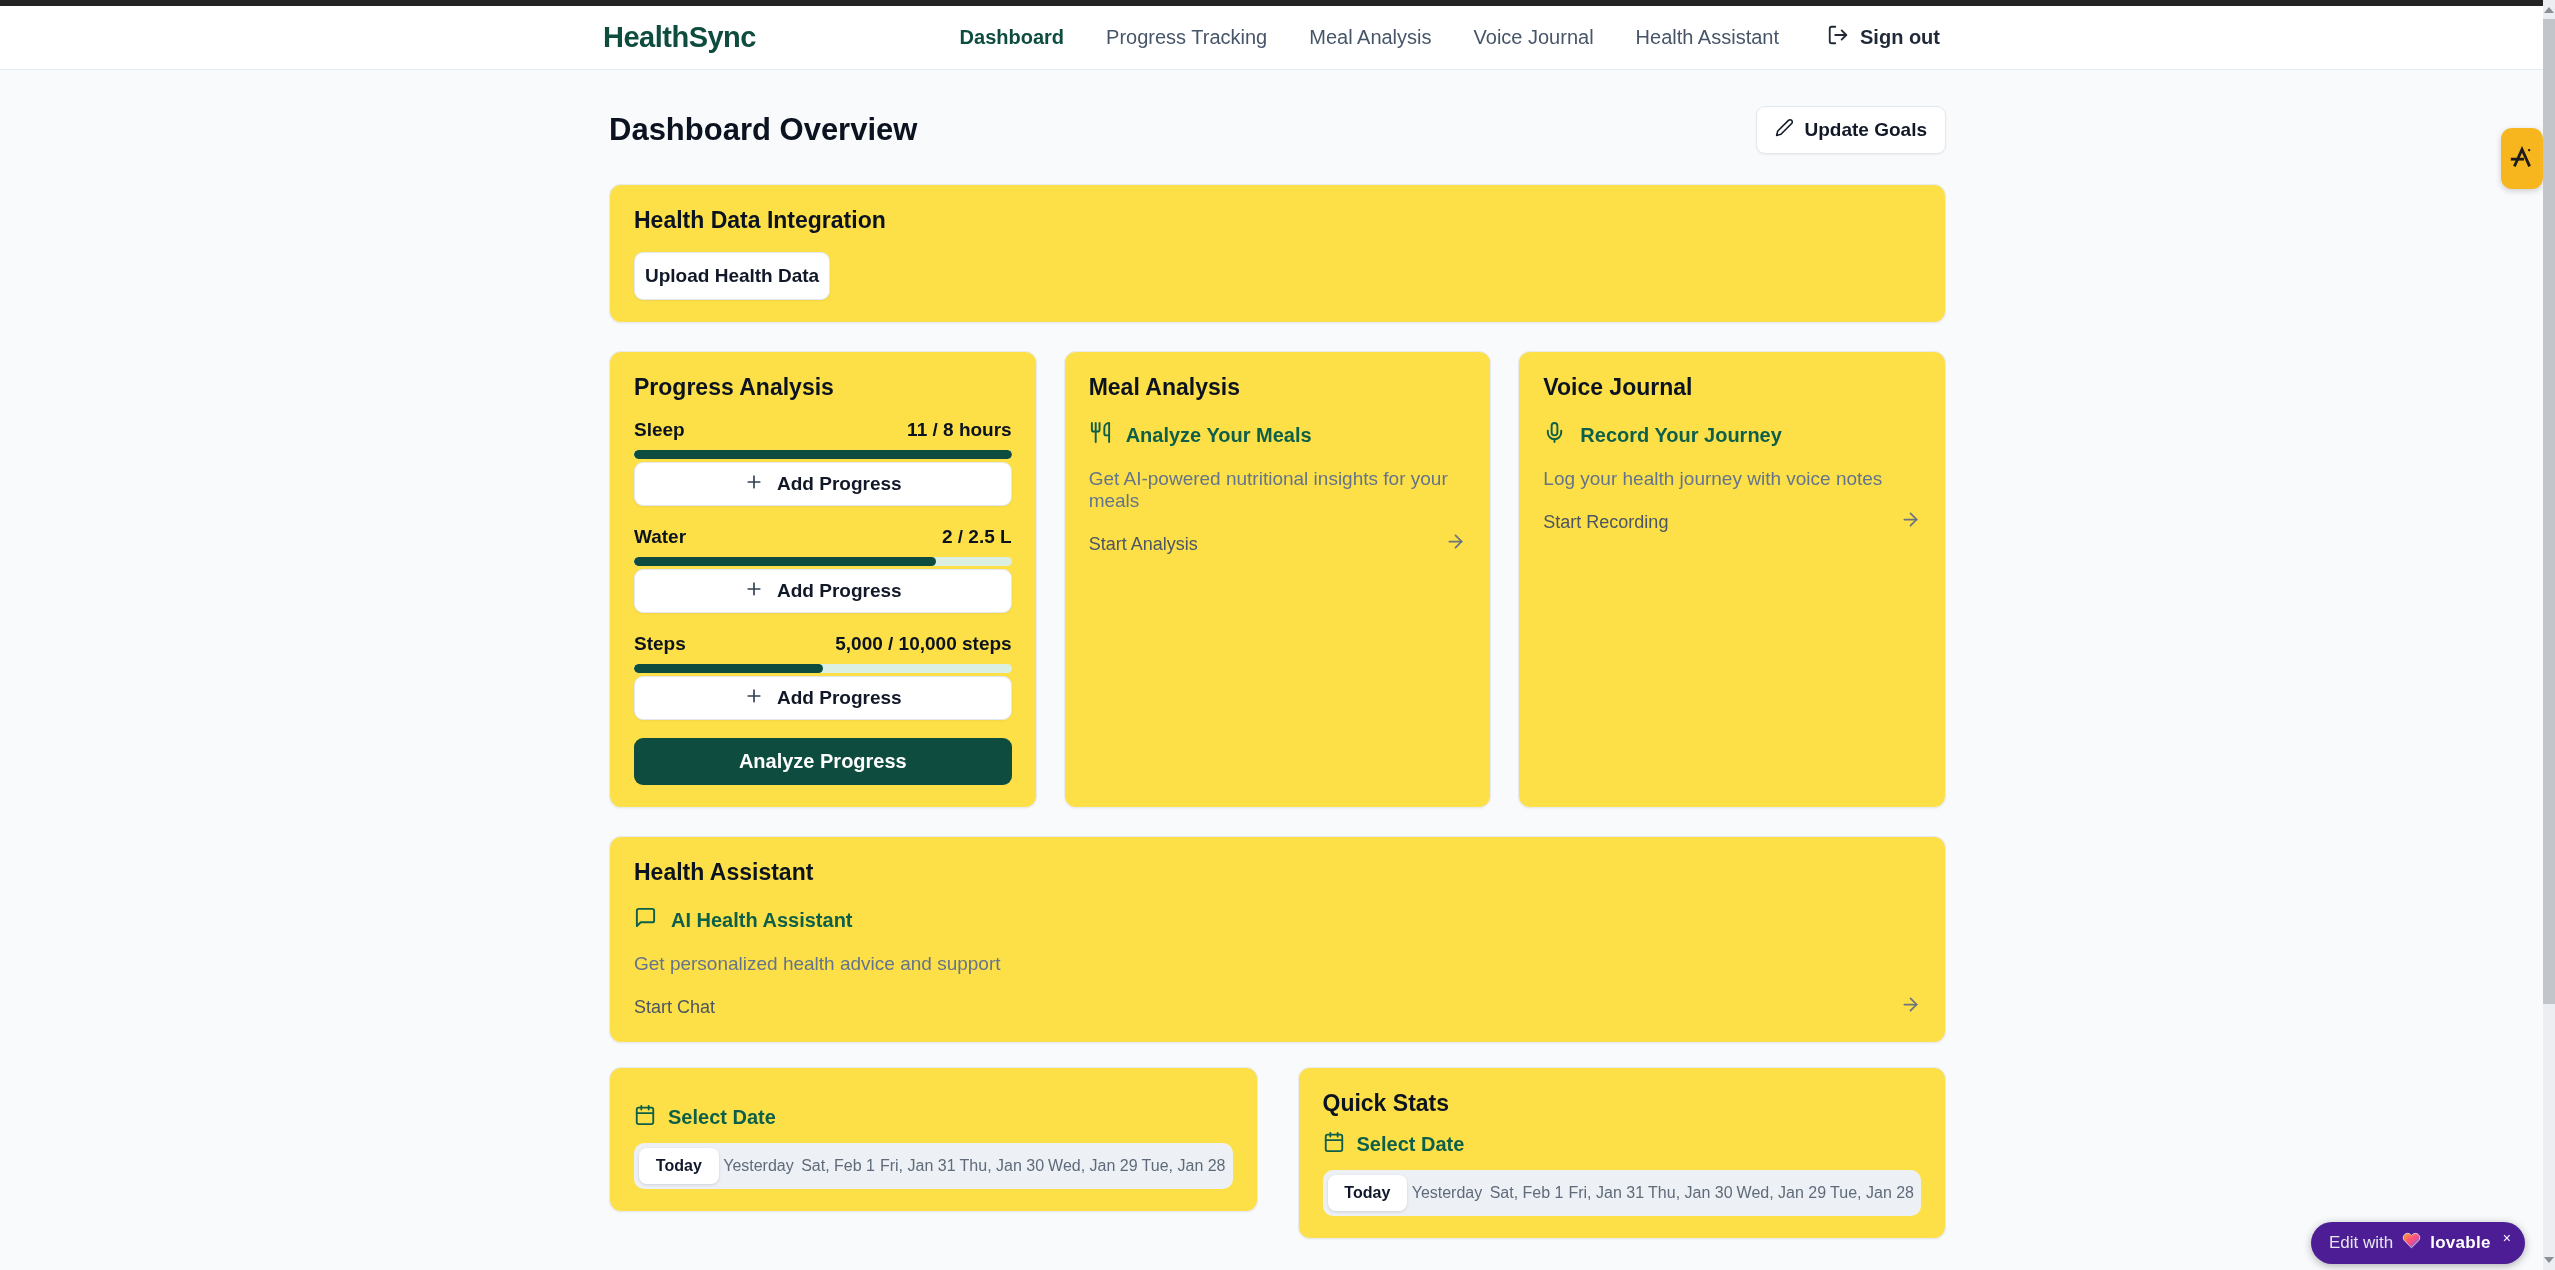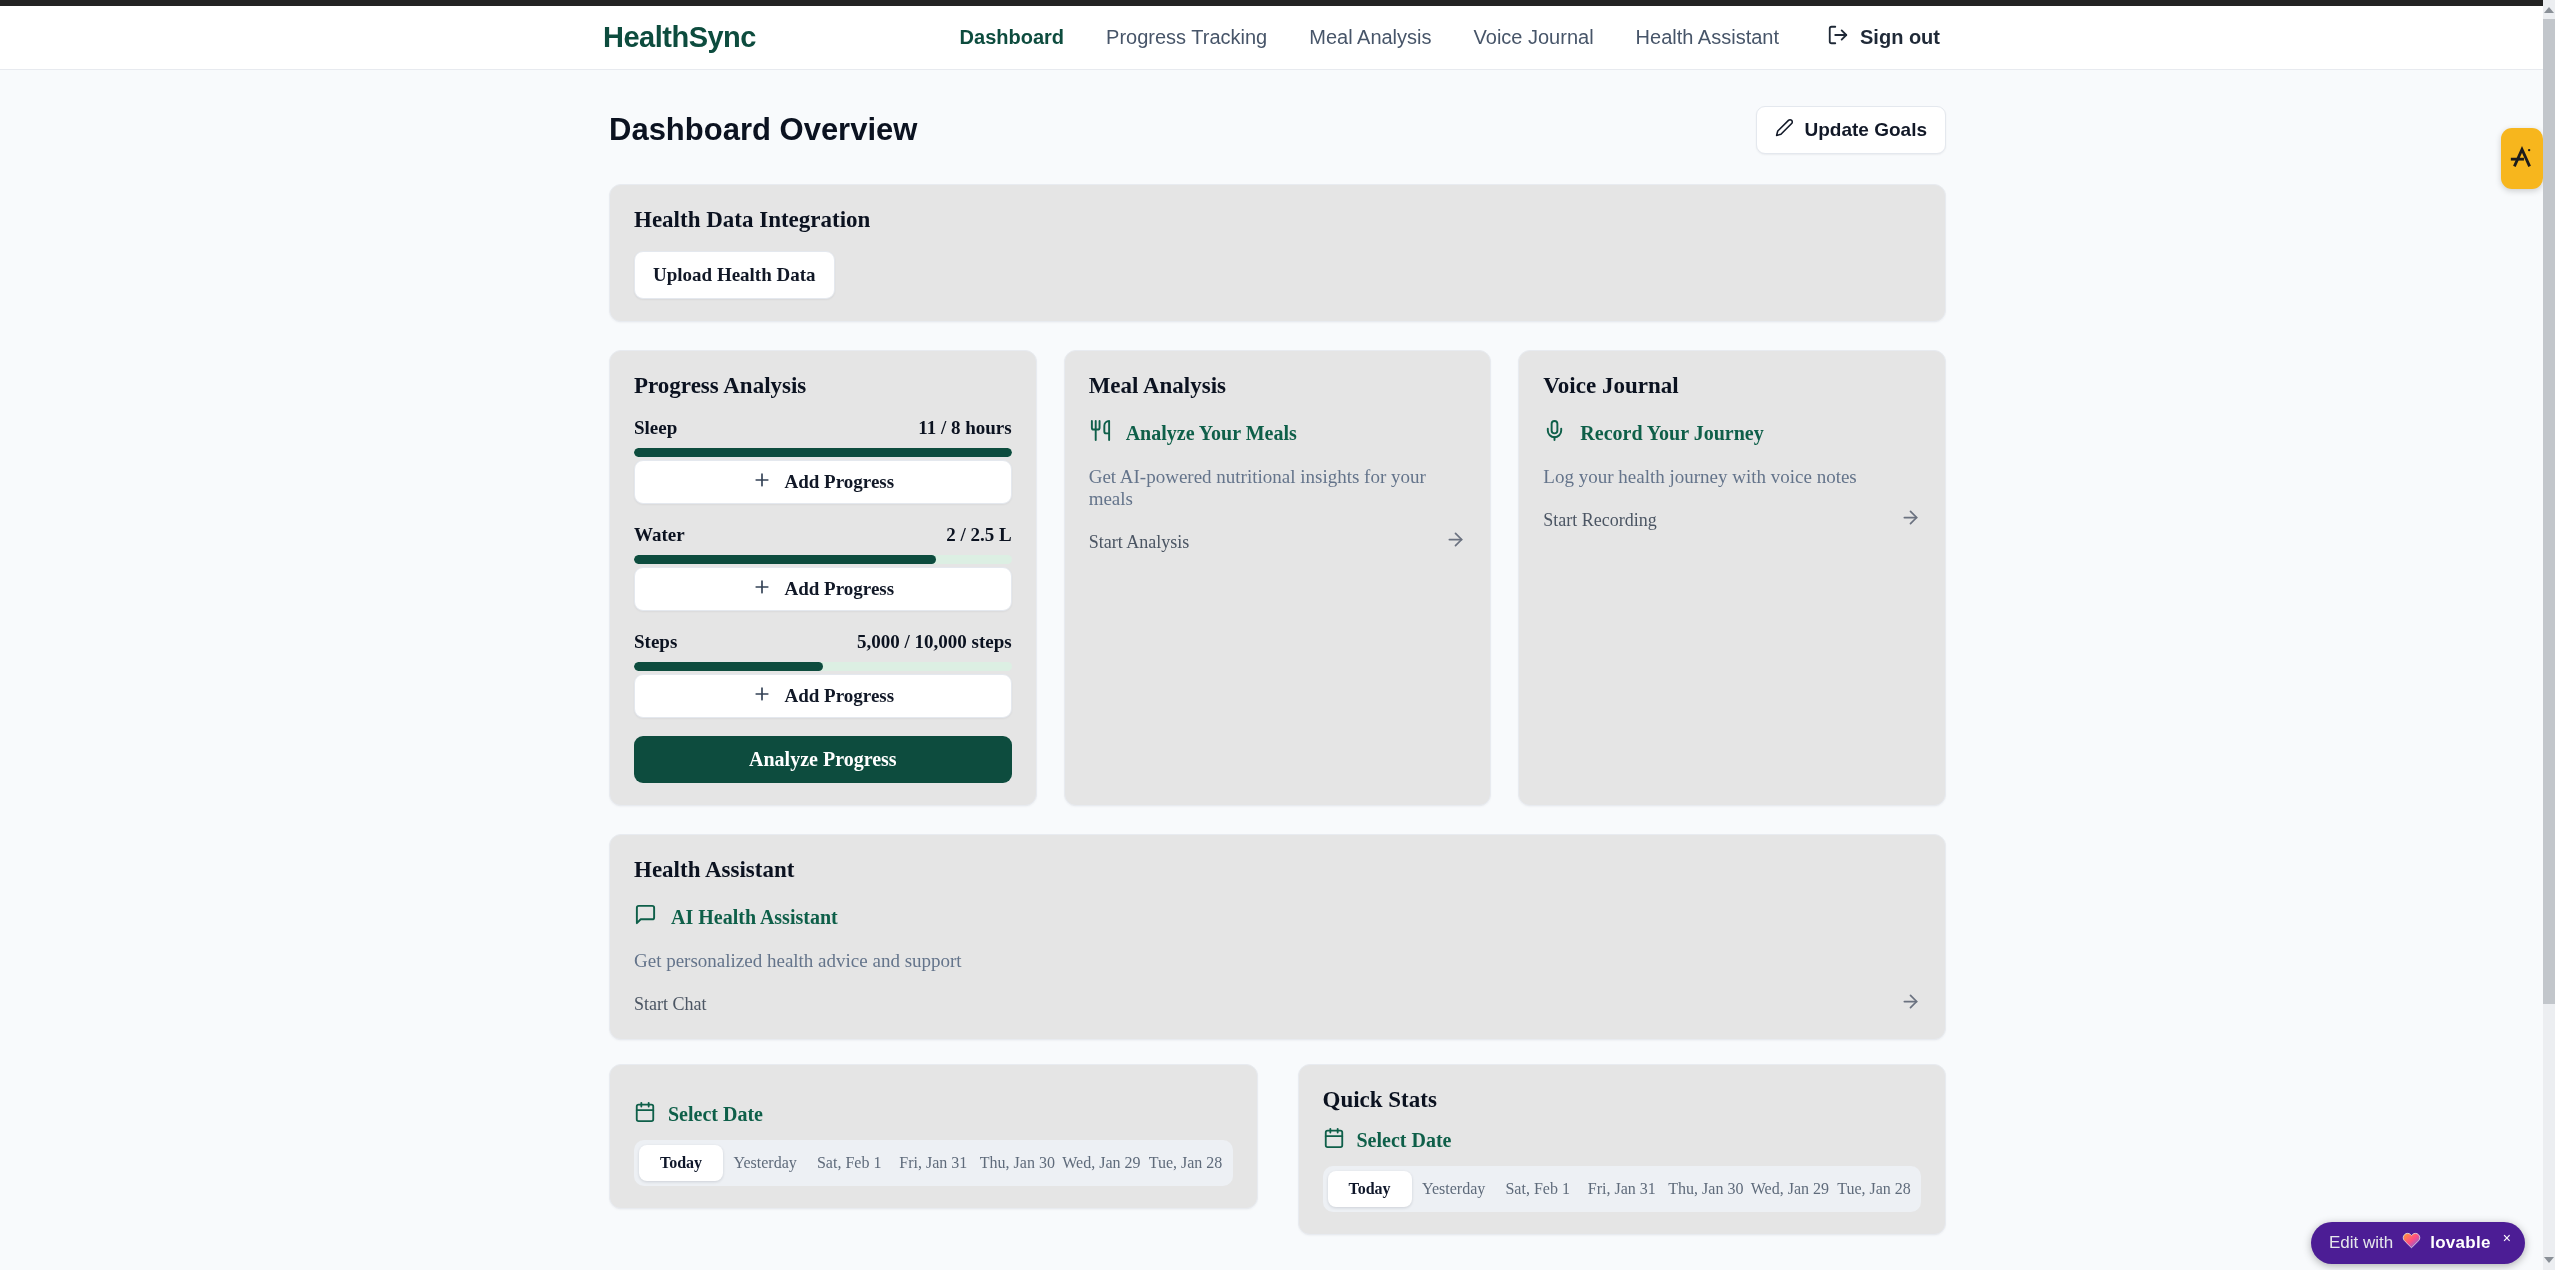--- a/index.html
+++ b/index.html
@@ -34,30 +34,29 @@
 
   .btn { cursor: pointer; font-family: inherit; }
   .btn-outline {
     display: inline-flex; align-items: center; gap: 11px;
     background: #fff; border: 1px solid #e4e8ee; border-radius: 9px;
     padding: 11px 18px; font-size: 19px; font-weight: 700; color: #111827;
     box-shadow: 0 1px 2px rgba(16,24,40,.06);
   }
 
   .card {
-    background: #e5e5e5; border: 1px solid #e8ebf0; border-radius: 12px;
+    background: #fde047; border: 1px solid #e8ebf0; border-radius: 12px;
     box-shadow: 0 1px 2px rgba(16,24,40,.04);
-    font-family: Liberation Serif, serif;
   }
   .card-pad { padding: 22px 24px; }
   .card-title { font-size: 23px; font-weight: 700; color: #0b1220; }
   .card-sub { margin-top: 13px; font-size: 19px; color: #64748b; }
 
   .integration-card { margin-top: 30px; }
-  .upload-btn { margin-top: 18px; padding: 12px 18px; font-size: 19px; }
+  .upload-btn { margin-top: 18px; padding: 12px 10px; font-size: 19px; }
 
   .grid3 { margin-top: 28px; display: grid; grid-template-columns: repeat(3, 1fr); gap: 27px; }
   .grid2 { margin-top: 24px; display: grid; grid-template-columns: 1fr 1fr; gap: 40px; align-items: start; }
 
   
   .metric { margin-top: 18px; }
   .metric + .metric { margin-top: 20px; }
   .metric-row { display: flex; justify-content: space-between; align-items: baseline; font-size: 19px; font-weight: 700; color: #0b1220; }
   .bar { margin-top: 9px; height: 9px; border-radius: 5px; background: #dcefe3; overflow: hidden; }
   .bar-fill { height: 100%; background: #0d4c3e; border-radius: 5px; width: 0; }

